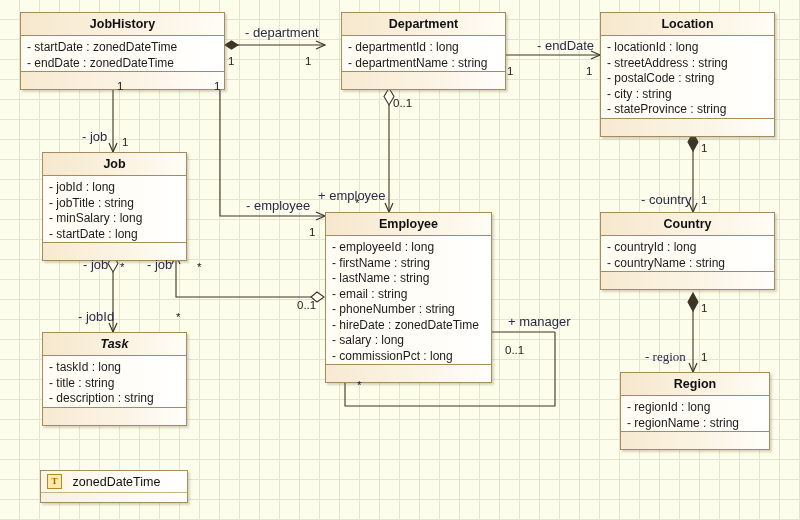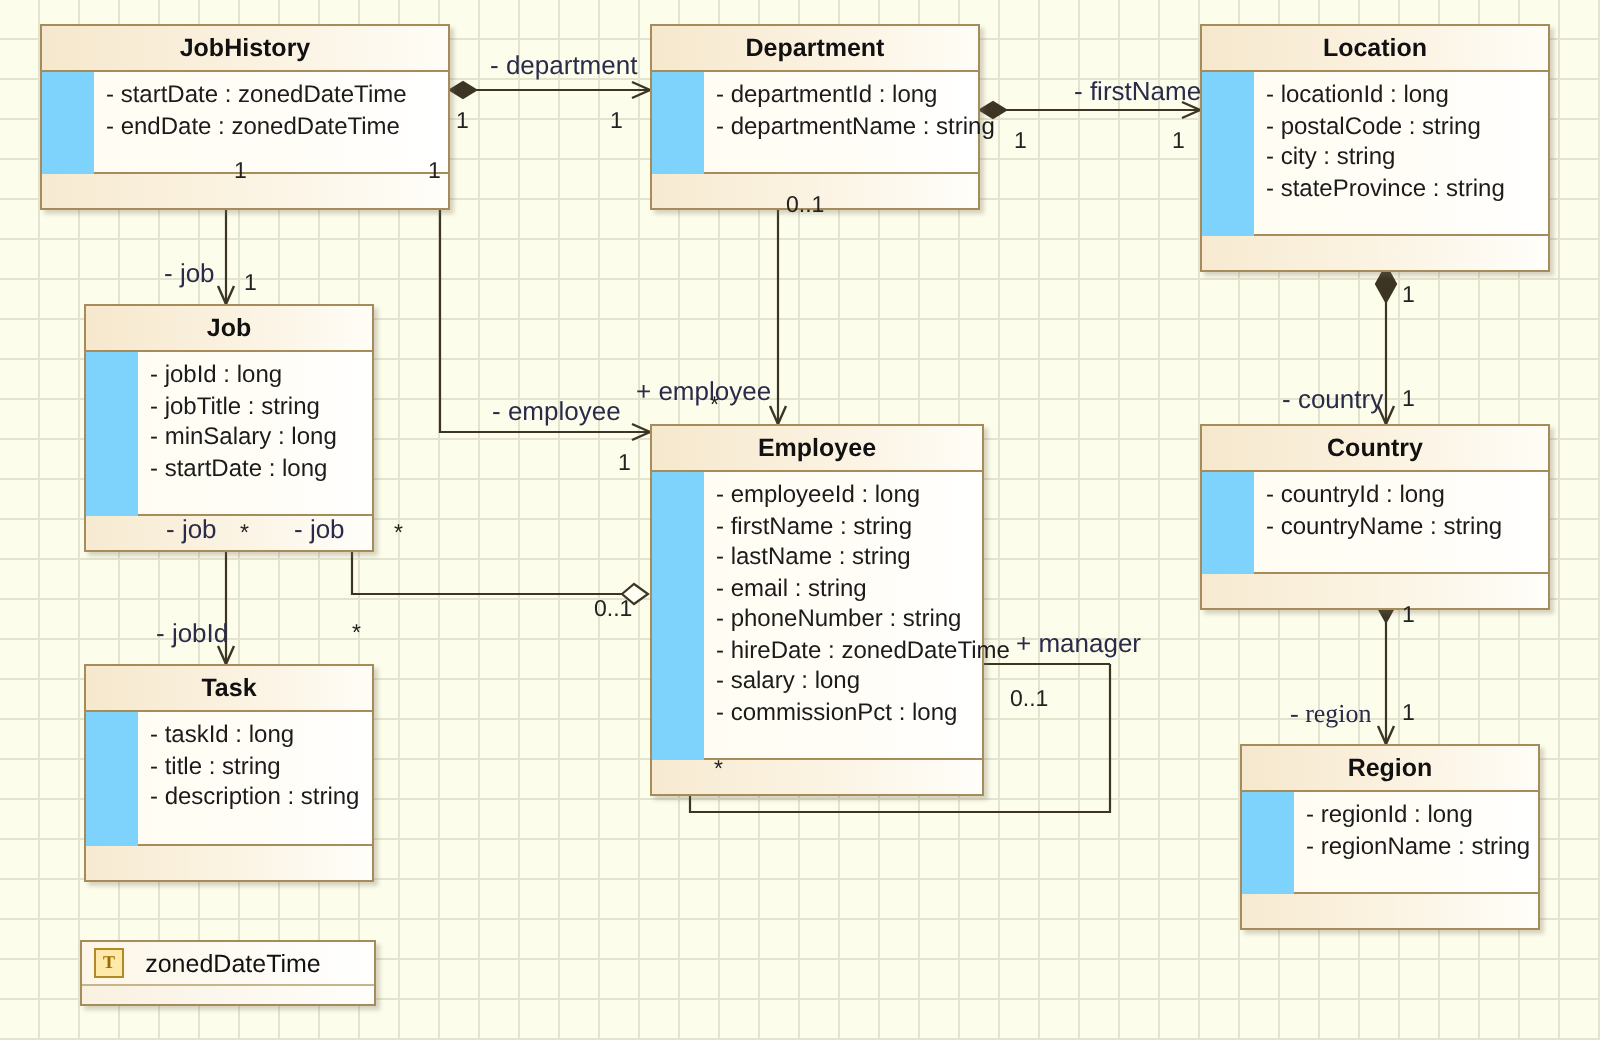--- a/index.html
+++ b/index.html
@@ -26,26 +26,25 @@
   .uml-head{
     background:linear-gradient(to right,#f6e8cd 0%,#faf0dd 45%,#fffdf6 100%);
     border-bottom:1px solid #a58c5a;
     text-align:center;
     font-weight:bold;
     font-size:12.5px;
     color:#111;
     padding:4px 4px 4px 4px;
     line-height:14px;
   }
-  .uml-head.abstract{}
+  .uml-head.abstract{font-style:italic;}
   .uml-attrs{
     background:linear-gradient(to right,#fffdf3 0%,#fffdf7 60%,#ffffff 100%);
     border-bottom:1px solid #a58c5a;
-    padding:4px 6px 15px 6px;
-    margin-left:26px;
+    padding:4px 6px 0 6px;
   }
   .uml-attr{
     font-size:12px;line-height:15.5px;color:#1b1b1b;white-space:nowrap;
   }
   .uml-ops{
     background:linear-gradient(to right,#f7ead1 0%,#fbf3e2 50%,#fffefa 100%);
     height:17px;
   }
 
   
@@ -147,32 +146,33 @@
 
   <div id="classes-layer">
       <div class="uml-class" style="left: 20px; top: 12px; width: 205px;">
         <div class="uml-head">JobHistory</div>
         <div class="uml-attrs">
           <div class="uml-attr">- startDate : zonedDateTime</div>
           <div class="uml-attr">- endDate : zonedDateTime</div>
         </div>
         <div class="uml-ops"></div>
       </div>
-      <div class="uml-class" style="left: 325px; top: 12px; width: 165px;">
+      <div class="uml-class" style="left: 341px; top: 12px; width: 165px;">
         <div class="uml-head">Department</div>
         <div class="uml-attrs">
           <div class="uml-attr">- departmentId : long</div>
           <div class="uml-attr">- departmentName : string</div>
         </div>
         <div class="uml-ops"></div>
       </div>
       <div class="uml-class" style="left: 600px; top: 12px; width: 175px;">
         <div class="uml-head">Location</div>
         <div class="uml-attrs">
           <div class="uml-attr">- locationId : long</div>
+          <div class="uml-attr">- streetAddress : string</div>
           <div class="uml-attr">- postalCode : string</div>
           <div class="uml-attr">- city : string</div>
           <div class="uml-attr">- stateProvince : string</div>
         </div>
         <div class="uml-ops"></div>
       </div>
       <div class="uml-class" style="left: 42px; top: 152px; width: 145px;">
         <div class="uml-head">Job</div>
         <div class="uml-attrs">
           <div class="uml-attr">- jobId : long</div>
@@ -226,21 +226,21 @@
       <div class="uml-type" style="left: 40px; top: 470px; width: 148px;">
         <div class="uml-type-head">
           <div class="type-badge">T</div>
           <div class="type-name">zonedDateTime</div>
         </div>
         <div class="uml-type-body"></div>
       </div>
     </div>
   <div id="labels-layer">
       <div class="edge-label" style="left: 245px; top: 27px;">- department</div>
-      <div class="edge-label" style="left: 537px; top: 40px;">- firstName</div>
+      <div class="edge-label" style="left: 537px; top: 40px;">- endDate</div>
       <div class="edge-label" style="left: 82px; top: 131px;">- job</div>
       <div class="edge-label" style="left: 246px; top: 200px;">- employee</div>
       <div class="edge-label" style="left: 318px; top: 190px;">+ employee</div>
       <div class="edge-label" style="left: 83px; top: 259px;">- job</div>
       <div class="edge-label" style="left: 147px; top: 259px;">- job</div>
       <div class="edge-label" style="left: 78px; top: 311px;">- jobId</div>
       <div class="edge-label" style="left: 508px; top: 316px;">+ manager</div>
       <div class="edge-label" style="left: 641px; top: 194px;">- country</div>
       <div class="edge-label" style="left: 645px; top: 351px; font-family: Liberation Serif, serif;">- region</div>
       <div class="mult" style="left: 228px; top: 55px;">1</div>

